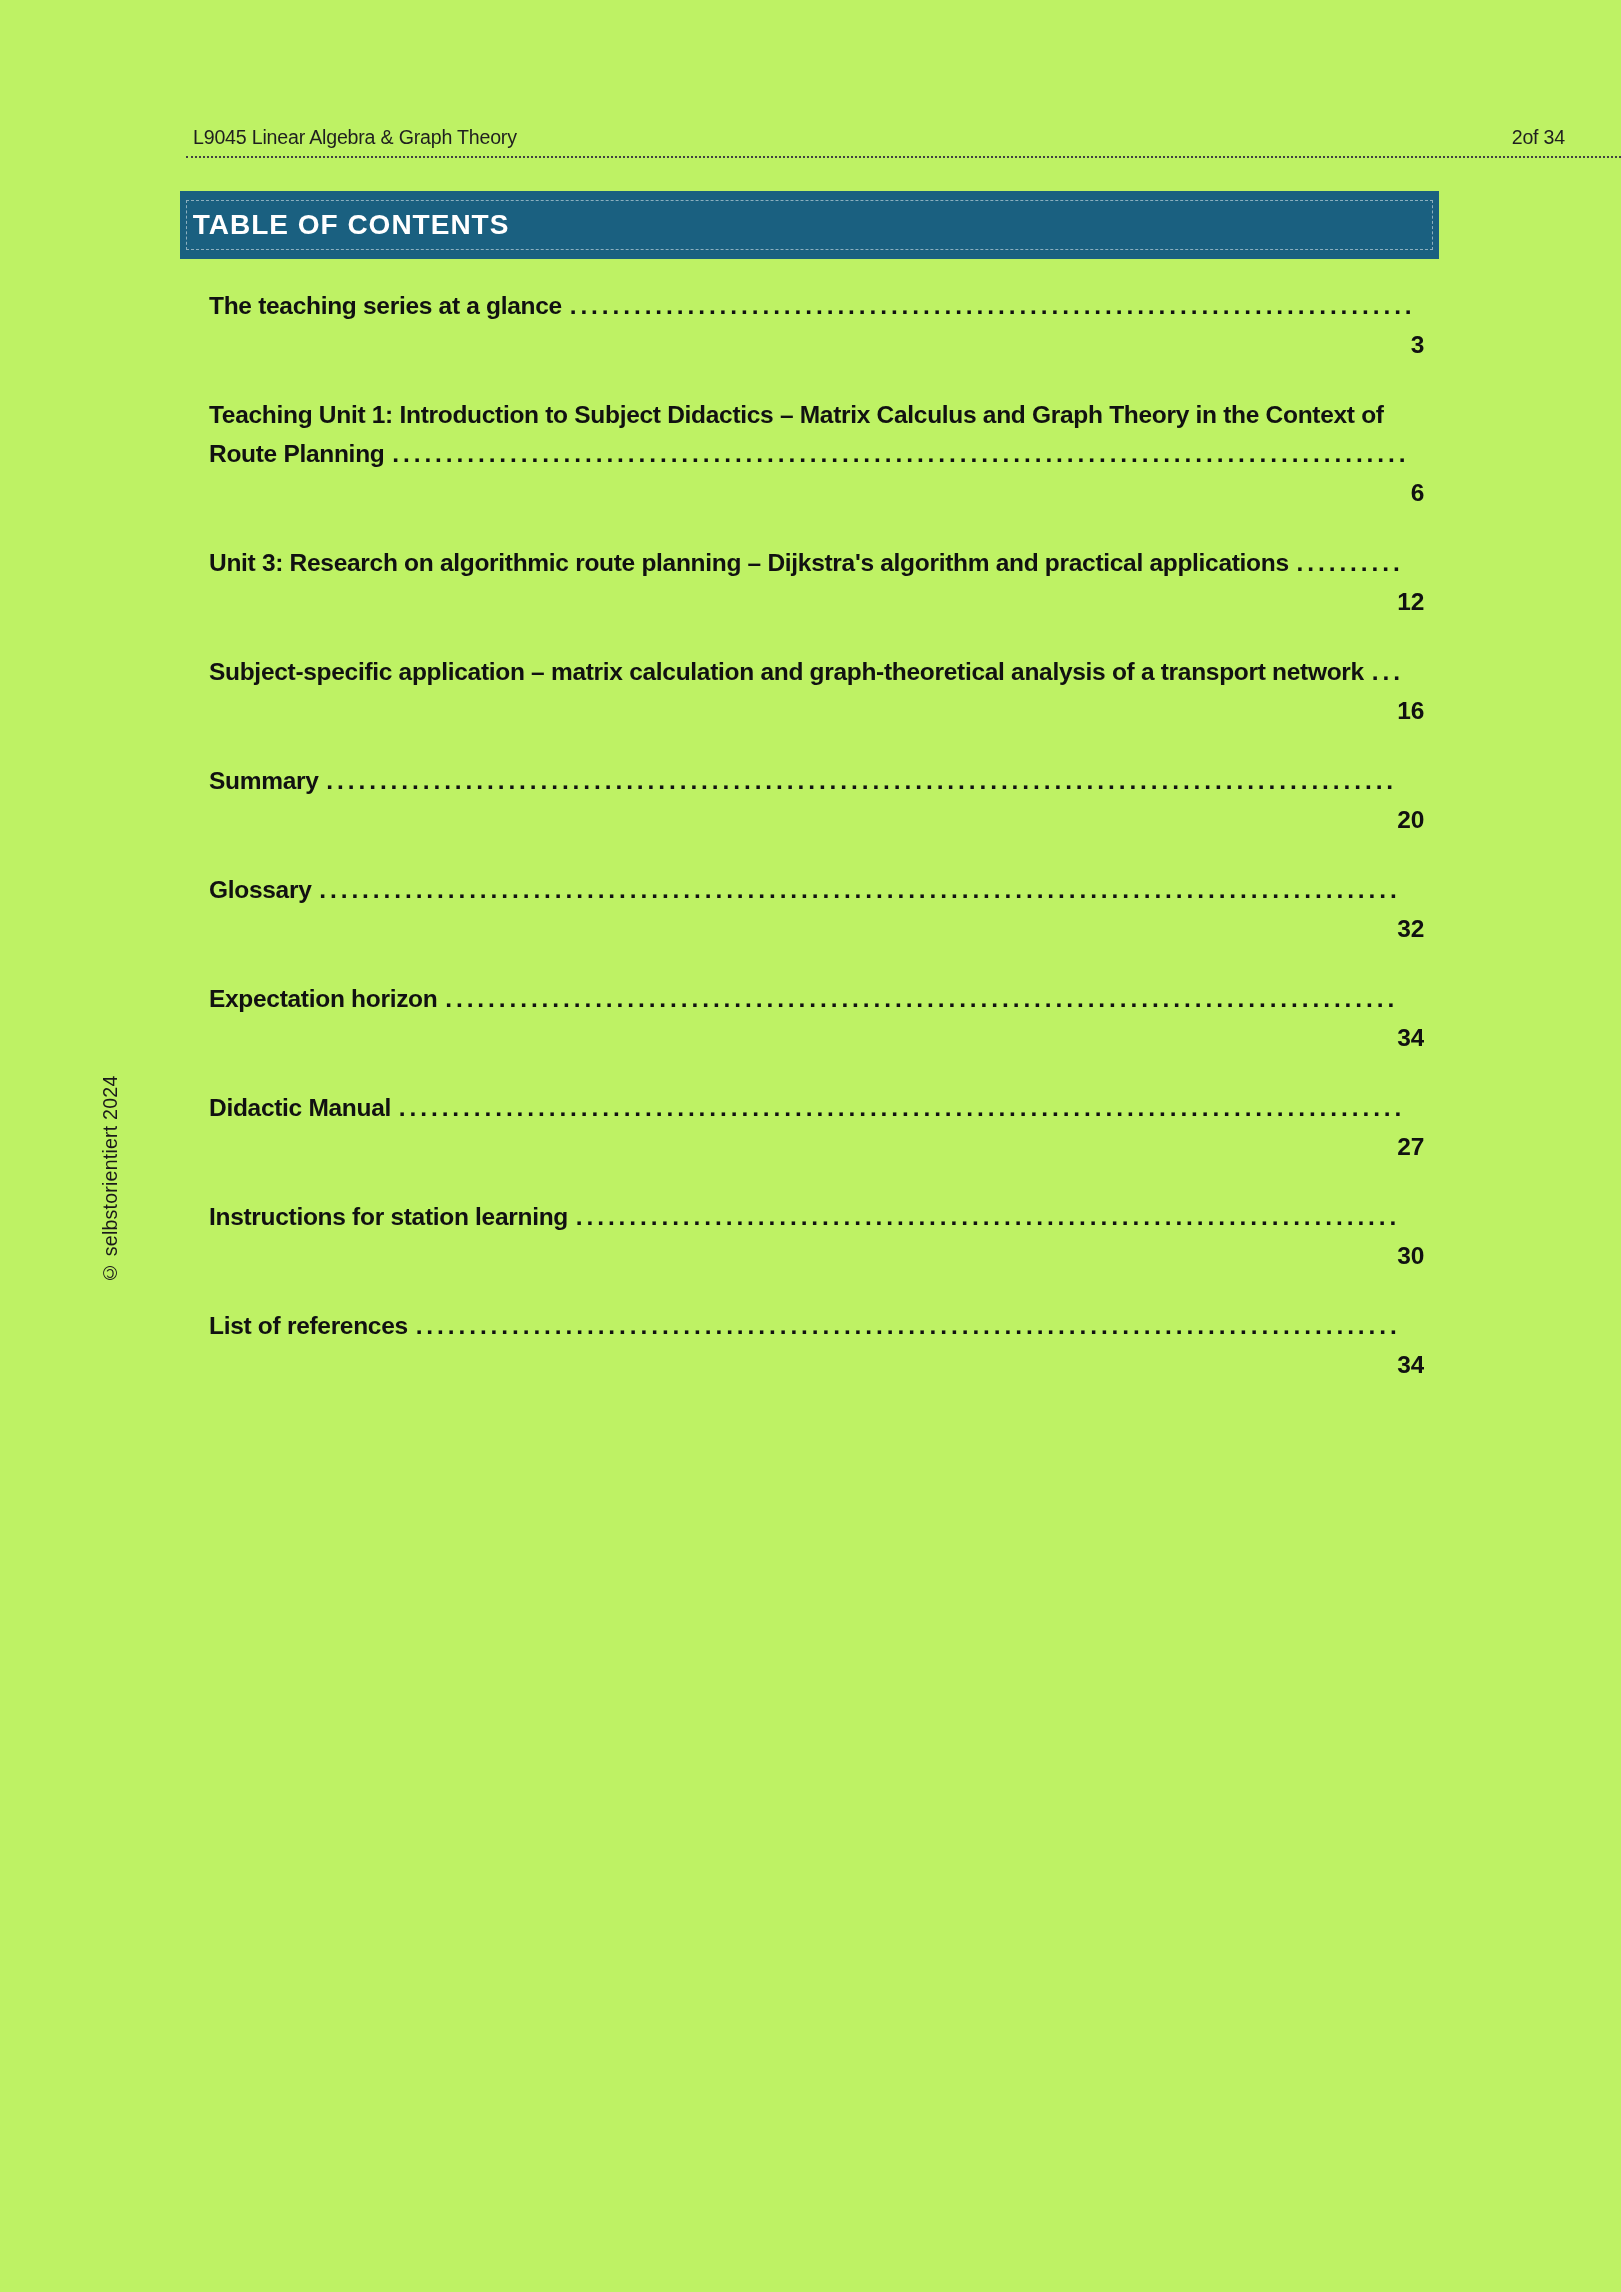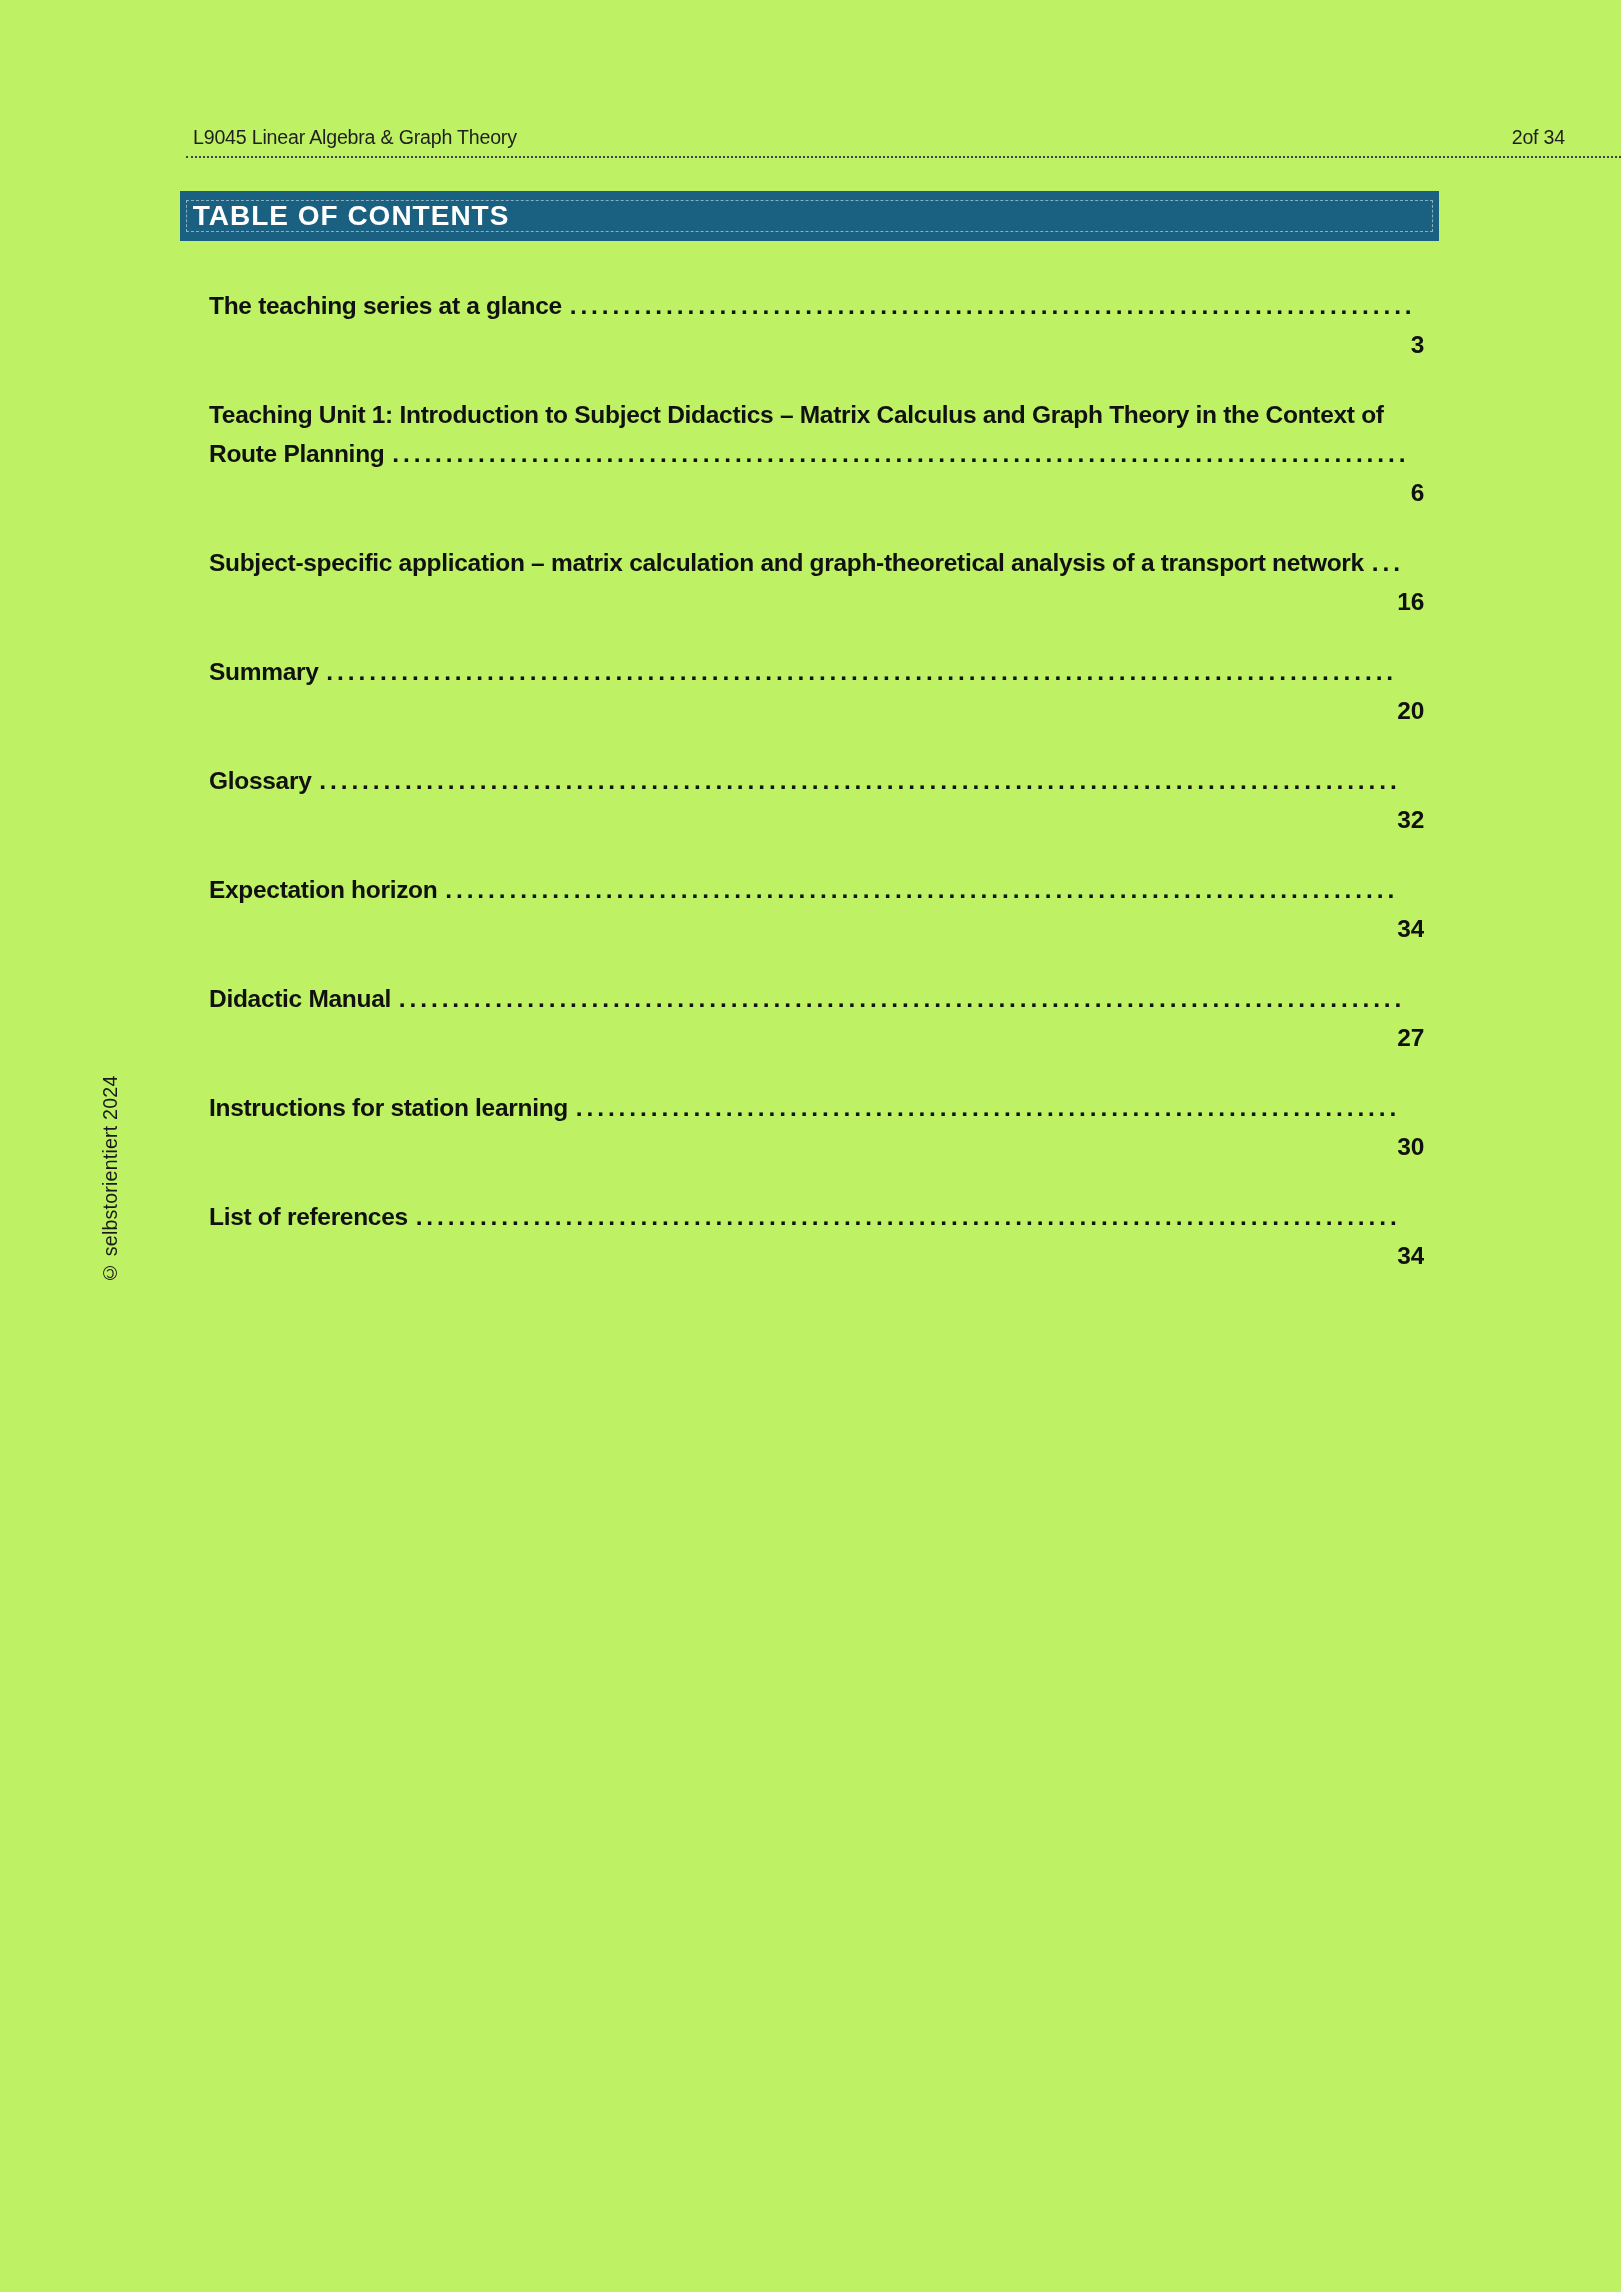--- a/index.html
+++ b/index.html
@@ -38,21 +38,21 @@
     border-top: 2px dotted #414141;
     height: 0;
   }
 
   
   .tocbar {
     position: absolute;
     left: 180px;
     top: 191px;
     width: 1259px;
-    height: 50px;
+    height: 68px;
     background: #1a6080;
     display: flex;
     align-items: center;
   }
   .tocbar-inner {
     position: absolute;
     left: 5.9px;
     right: 5.9px;
     top: 8.8px;
     bottom: 8.8px;
@@ -121,20 +121,21 @@
   <div class="head-rule"></div>
 
   <div class="tocbar">
     <div class="tocbar-inner"></div>
     <span class="tocbar-text">TABLE OF CONTENTS</span>
   </div>
 
   <nav class="toc" id="toc-list">
       <p class="toc-entry"><span class="t">The teaching series at a glance</span><span class="dots">...............................................................................</span><span class="pg">3</span></p>
       <p class="toc-entry"><span class="t">Teaching Unit 1: Introduction to Subject Didactics – Matrix Calculus and Graph Theory in the Context of Route Planning</span><span class="dots">...............................................................................................</span><span class="pg">6</span></p>
+      <p class="toc-entry"><span class="t">Unit 3: Research on algorithmic route planning – Dijkstra's algorithm and practical applications</span><span class="dots">..........</span><span class="pg">12</span></p>
       <p class="toc-entry"><span class="t">Subject-specific application – matrix calculation and graph-theoretical analysis of a transport network</span><span class="dots">...</span><span class="pg">16</span></p>
       <p class="toc-entry"><span class="t">Summary</span><span class="dots">....................................................................................................</span><span class="pg">20</span></p>
       <p class="toc-entry"><span class="t">Glossary</span><span class="dots">.....................................................................................................</span><span class="pg">32</span></p>
       <p class="toc-entry"><span class="t">Expectation horizon</span><span class="dots">.........................................................................................</span><span class="pg">34</span></p>
       <p class="toc-entry"><span class="t">Didactic Manual</span><span class="dots">..............................................................................................</span><span class="pg">27</span></p>
       <p class="toc-entry"><span class="t">Instructions for station learning</span><span class="dots">.............................................................................</span><span class="pg">30</span></p>
       <p class="toc-entry"><span class="t">List of references</span><span class="dots">............................................................................................</span><span class="pg">34</span></p>
     </nav>
 
   <div class="copyright">© selbstorientiert 2024</div>

